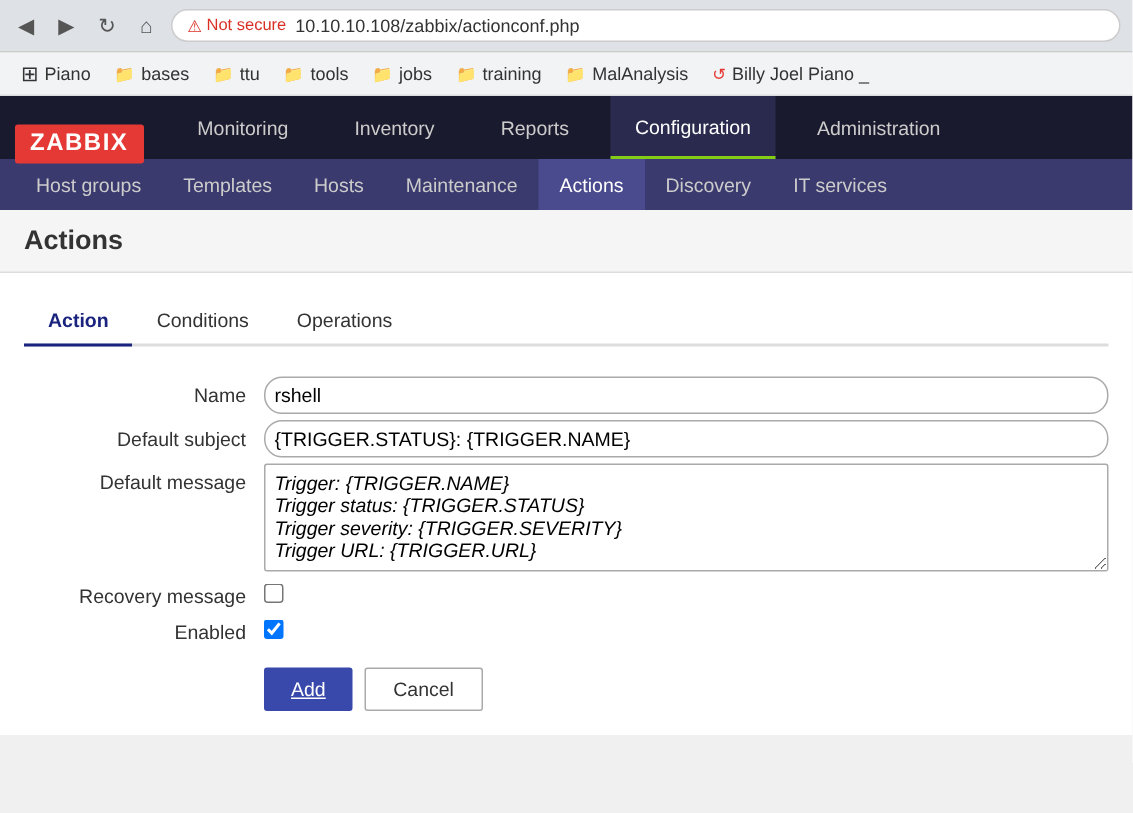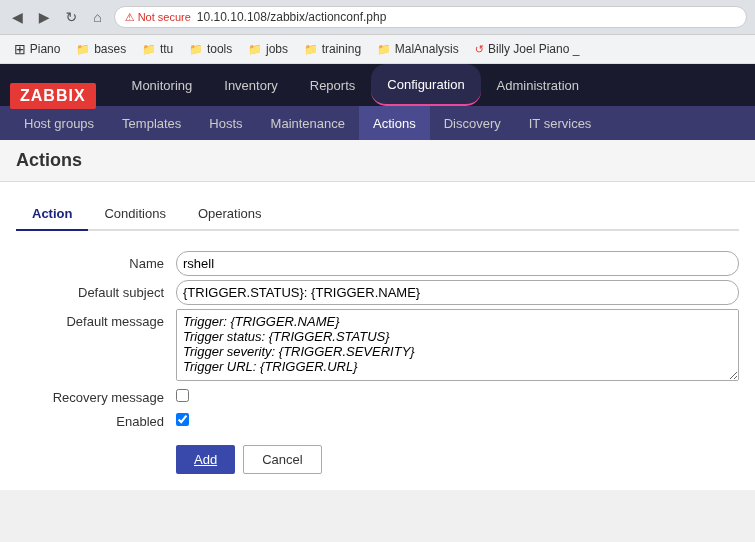--- a/index.html
+++ b/index.html
@@ -85,33 +85,33 @@
       font-weight: bold;
       font-size: 16px;
       padding: 4px 10px;
       border-radius: 2px;
       margin-right: 20px;
       letter-spacing: 1px;
       margin-top: 21px;
     }
     .top-nav-items {
       display: flex;
-      gap: 0;
+      gap: 12px;
       height: 100%;
     }
     .top-nav-item {
       color: #ccc;
       padding: 0 16px;
       display: flex;
       align-items: center;
       cursor: pointer;
       font-size: 13px;
       height: 100%;
     }
-    .top-nav-item.active { background: #2a2a4e; color: #fff; border-bottom: 2px solid #ec4899; border-radius: 15px; }
+    .top-nav-item.active { background: #2a2a4e; color: #fff; border-bottom: 2px solid #84cc16; }
 
     
     .sub-nav {
       background: #3a3a6e;
       display: flex;
       padding: 0 10px;
       height: 34px;
     }
     .sub-nav-item {
       color: #ccc;

